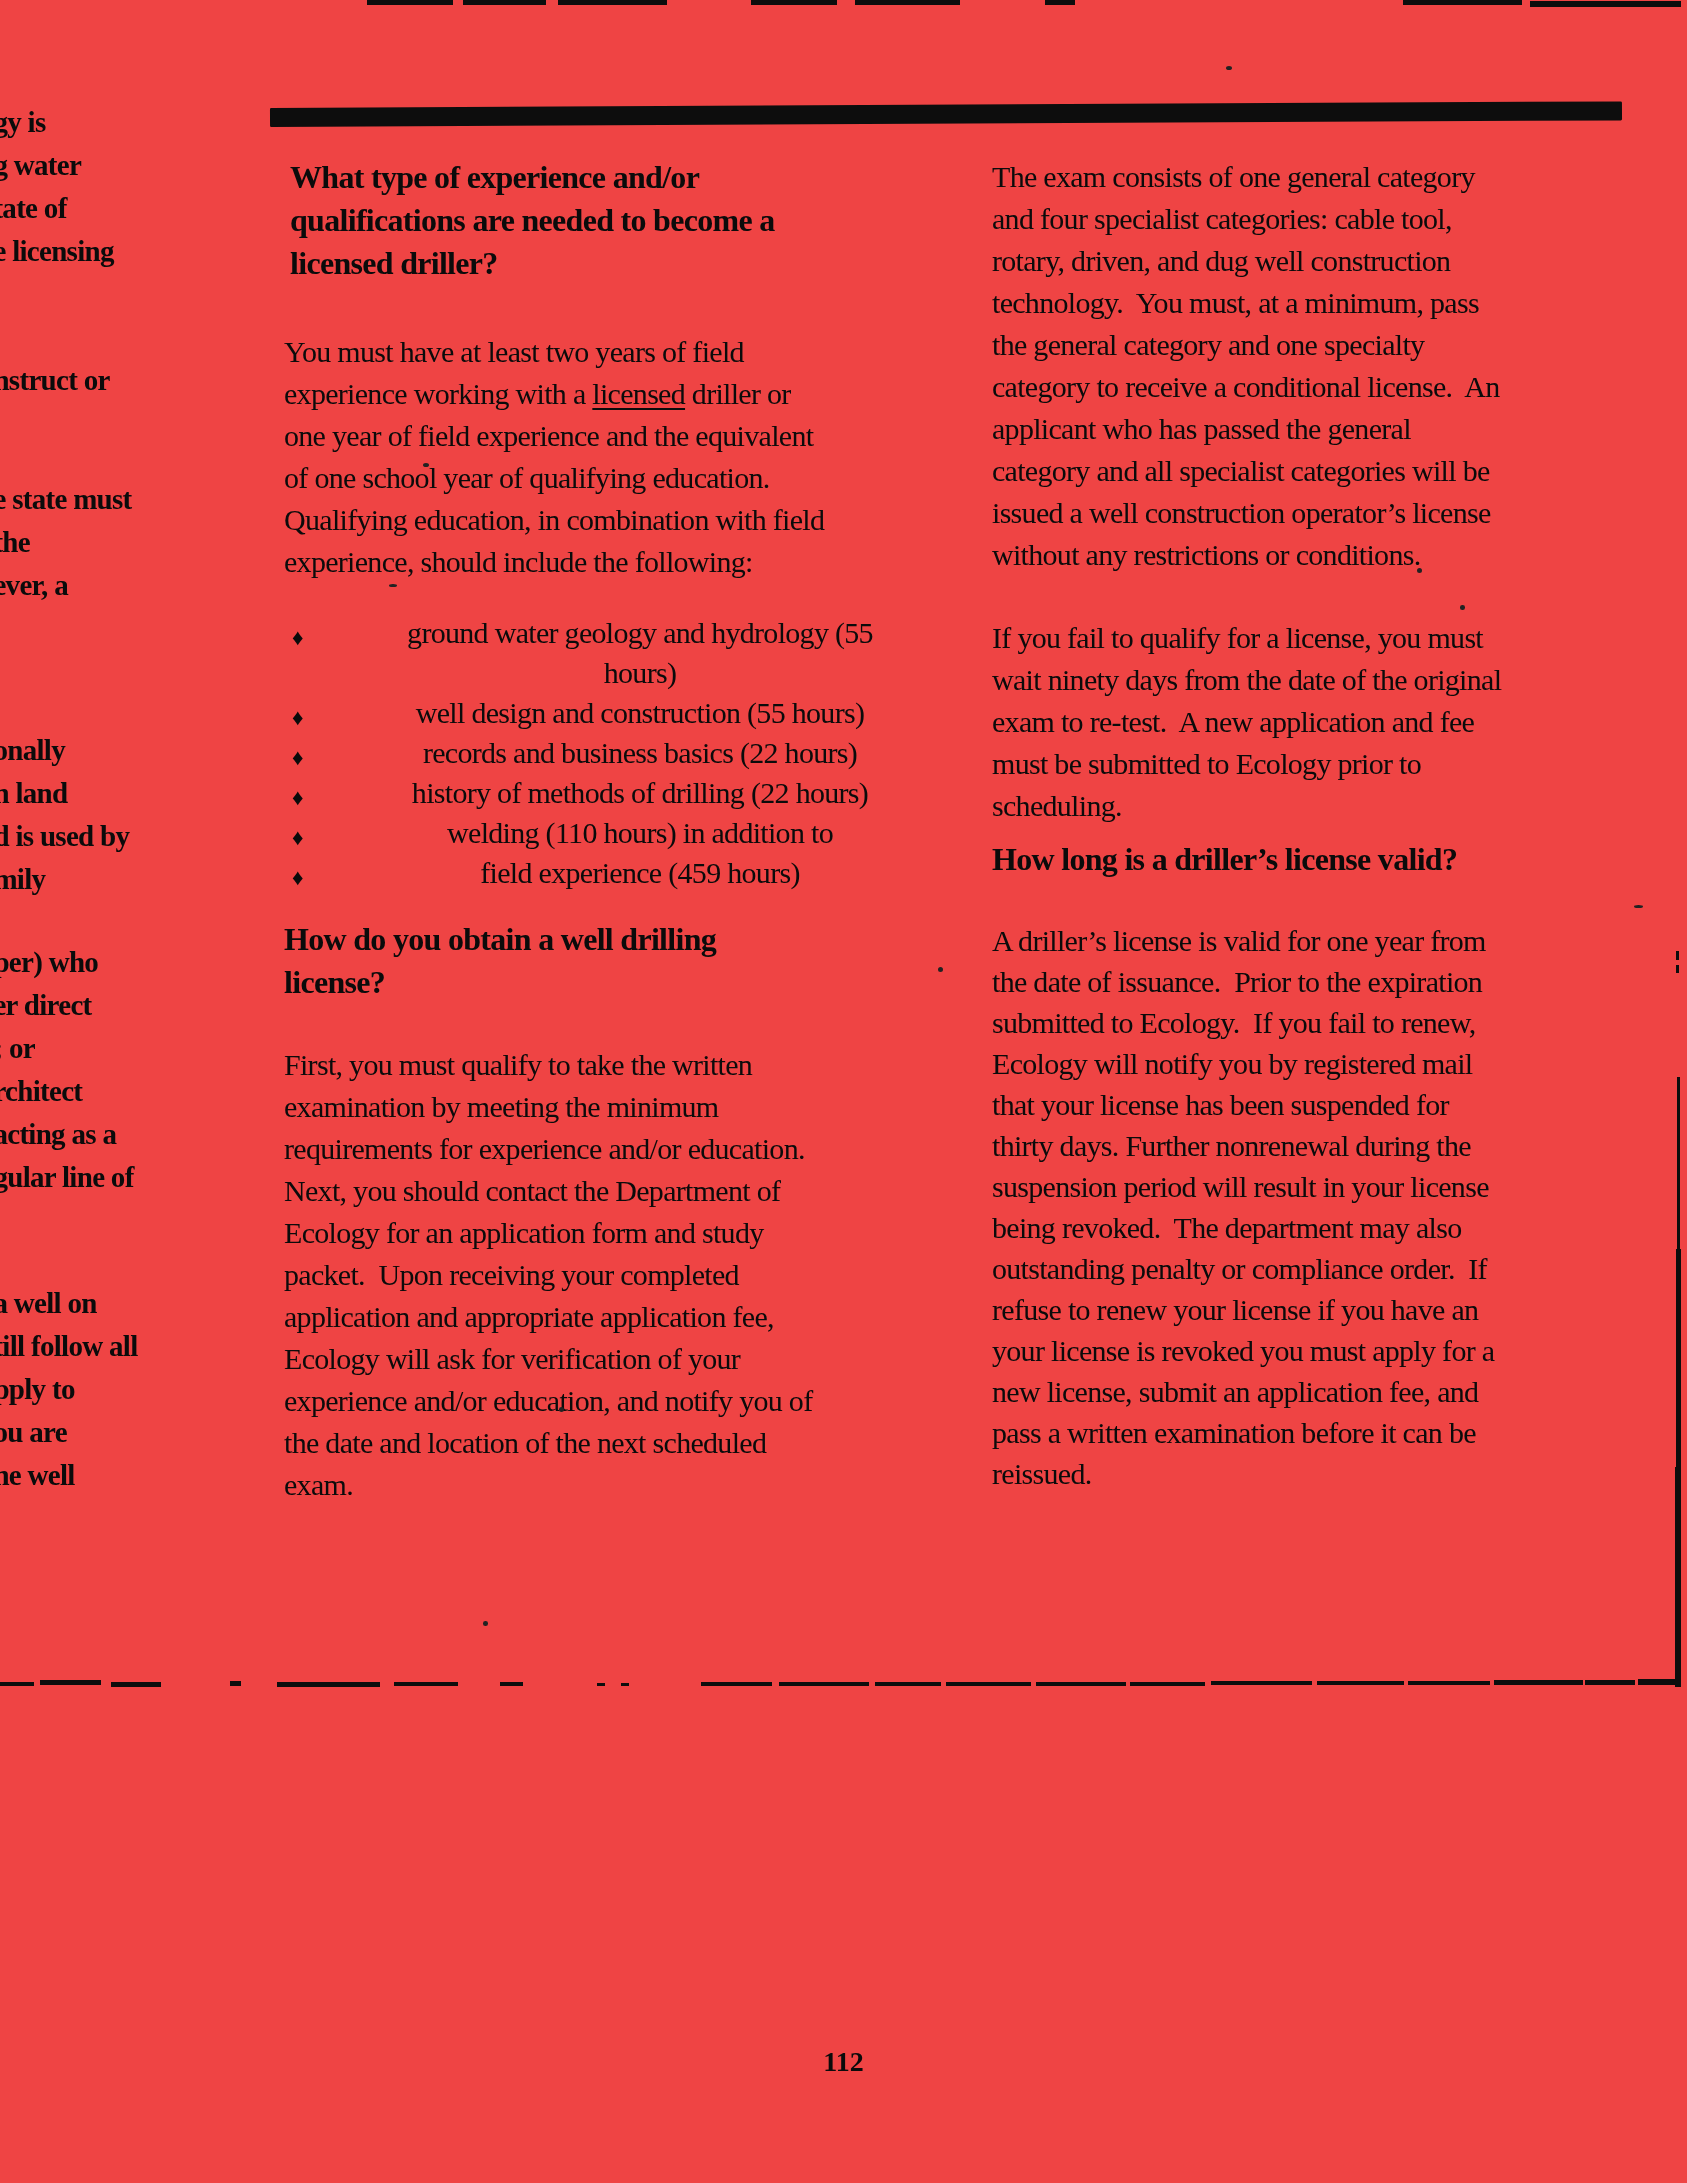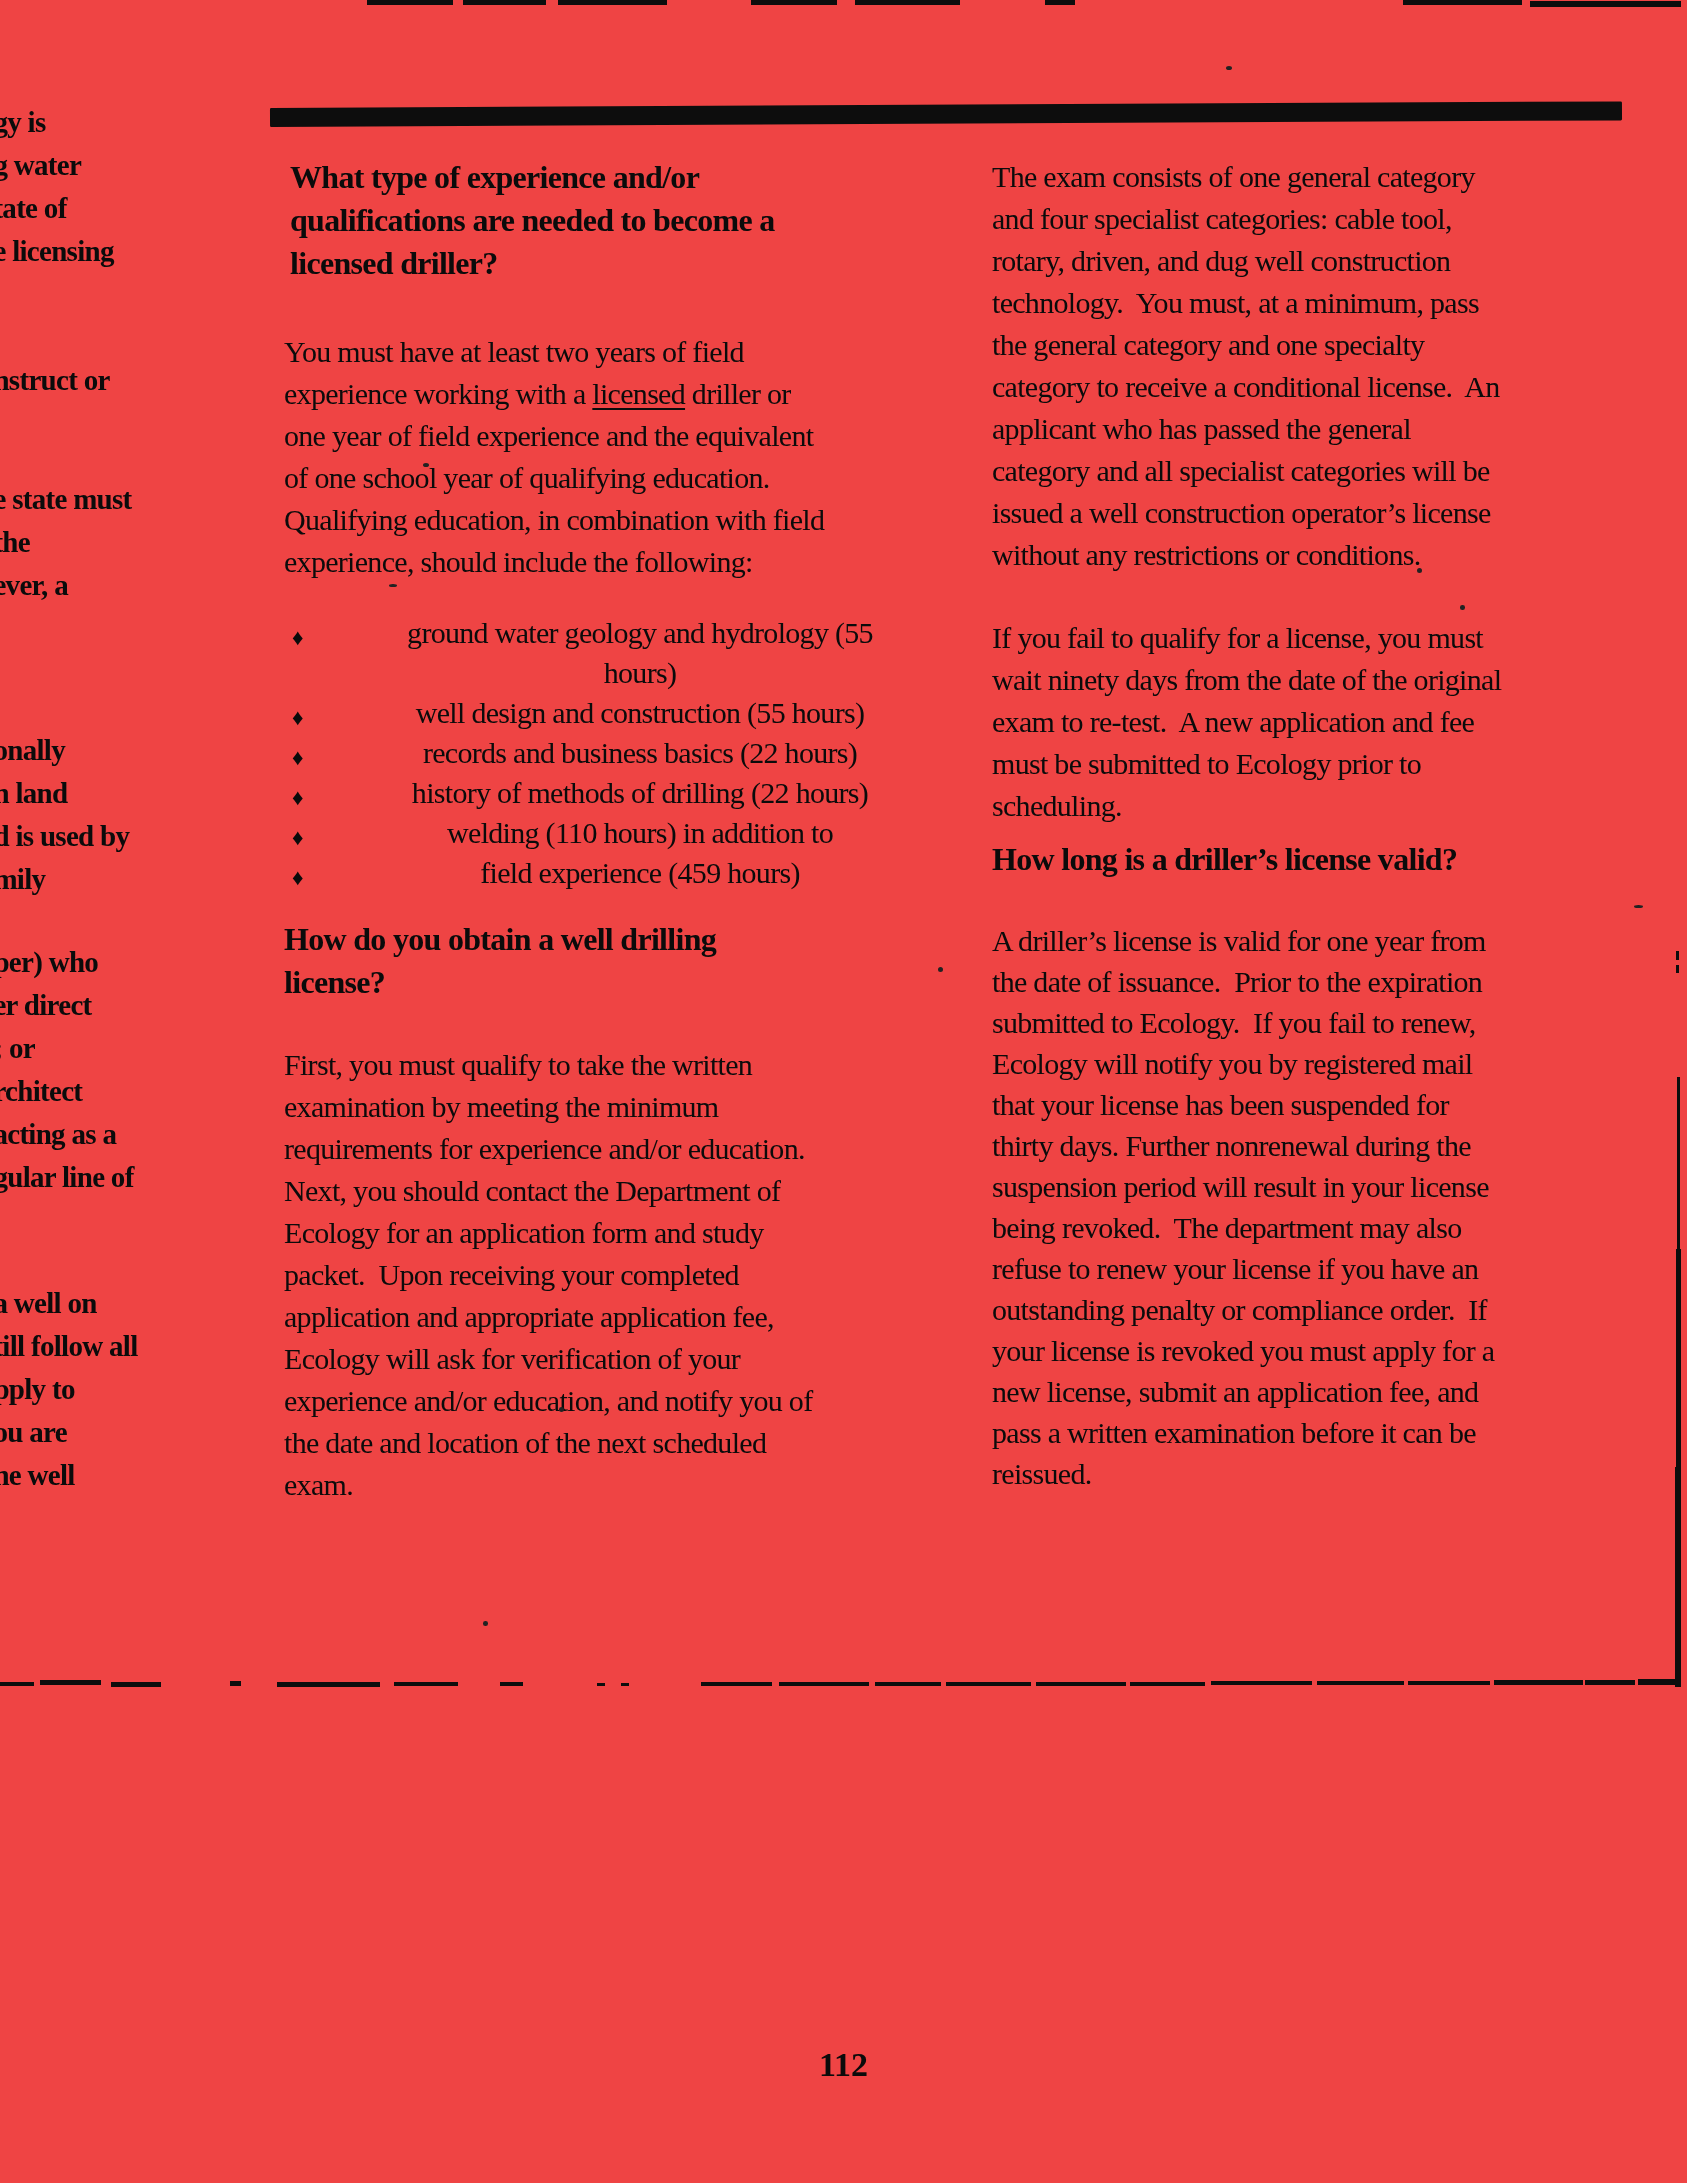--- a/index.html
+++ b/index.html
@@ -42,21 +42,21 @@
   #right-p3 .line{line-height:41px;}
   .bullet-item{position:relative;padding-left:37px;}
   .bullet-item .glyph{
     position:absolute;left:8px;top:5.3px;font-size:22.5px;line-height:40px;
   }
   .bullet-item .line{font-size:30px;line-height:40px;letter-spacing:-0.7px;text-align:center;}
   u{text-underline-offset:4px;text-decoration-thickness:2px;}
   
   #page-number{
     position:absolute;left:0;top:2046px;width:1687px;text-align:center;
-    font-weight:bold;font-size:34px;
+    font-weight:bold;font-size:28px;
   }
   
   .edge-seg{position:absolute;background:#0d0d0d;}
 </style>
 </head>
 <body>
 
 <div id="page">
 
   <div>
@@ -192,22 +192,22 @@
     </div>
   <div id="right-p3" class="col-block body-par">
       <div class="line">A driller’s license is valid for one year from</div>
       <div class="line">the date of issuance.  Prior to the expiration</div>
       <div class="line">submitted to Ecology.  If you fail to renew,</div>
       <div class="line">Ecology will notify you by registered mail</div>
       <div class="line">that your license has been suspended for</div>
       <div class="line">thirty days. Further nonrenewal during the</div>
       <div class="line">suspension period will result in your license</div>
       <div class="line">being revoked.  The department may also</div>
+      <div class="line">outstanding penalty or compliance order.  If</div>
       <div class="line">refuse to renew your license if you have an</div>
-      <div class="line">outstanding penalty or compliance order.  If</div>
       <div class="line">your license is revoked you must apply for a</div>
       <div class="line">new license, submit an application fee, and</div>
       <div class="line">pass a written examination before it can be</div>
       <div class="line">reissued.</div>
     </div>
 
   <div id="page-number">112</div>
 
   <div>
     <div class="edge-seg" style="left:0;top:1682px;width:34px;height:4px;"></div>

